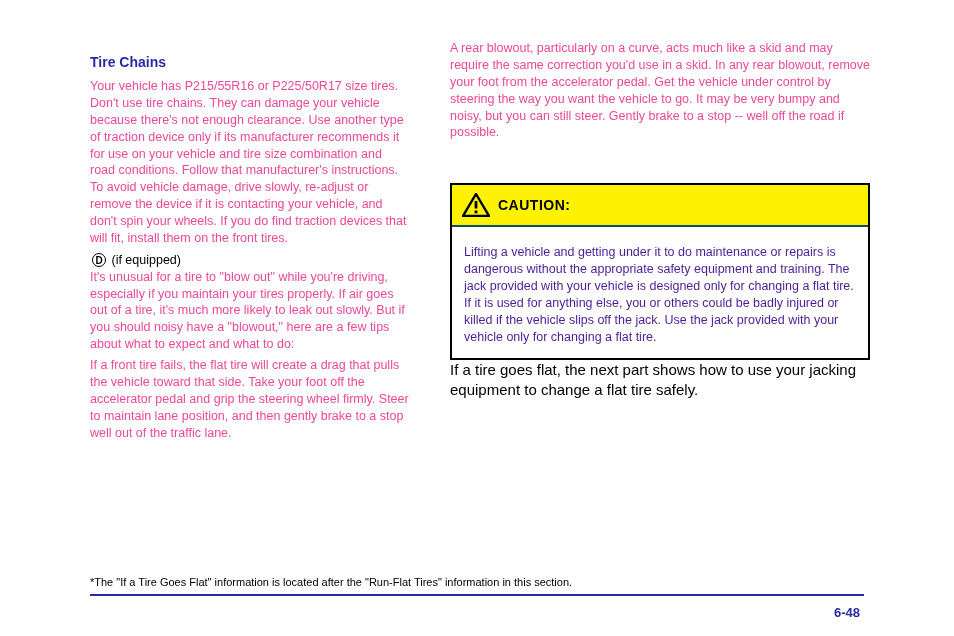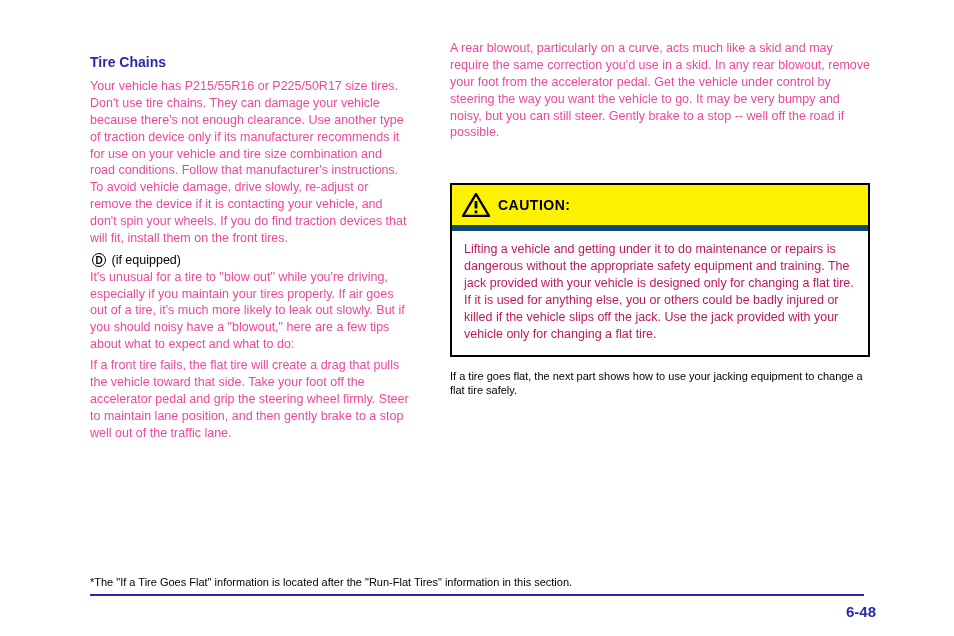--- a/index.html
+++ b/index.html
@@ -71,21 +71,21 @@
     .caution-box {
       border: 2px solid #000;
       margin-top: 42px;
       width: 420px;
     }
     .caution-header {
       background: #fff200;
       display: flex;
       align-items: center;
       padding: 8px 10px;
-      border-bottom: 6px solid #0c4a6e;
+      border-bottom: 2px solid #0c4a6e;
       gap: 8px;
     }
     .warning-triangle-wrap {
       position: relative;
       width: 28px;
       height: 24px;
       flex-shrink: 0;
     }
     .warning-triangle-svg {
       width: 28px;
@@ -93,47 +93,46 @@
       display: block;
     }
     .caution-header-text {
       font-family: "Arial Black", Arial, sans-serif;
       font-weight: 900;
       font-size: 14px;
       color: #000;
       letter-spacing: 0.5px;
     }
     .caution-body {
-      padding: 10px 12px 12px 12px;
+      padding: 17px 12px 12px 12px;
       font-size: 12.5px;
       line-height: 1.35;
-      color: #be185d;
+      color: #4c1d95;
     }
     .caution-body p {
       margin: 0;
     }
     .right-below {
       width: 420px;
-      margin-top: 12px;
-      font-size: 11px;
+      font-size: 15px;
       line-height: 1.35;
     }
     .bottom-rule {
       position: absolute;
       left: 90px;
       right: 90px;
       bottom: 40px;
       height: 2px;
       background: #2929a3;
     }
     .page-number {
       position: absolute;
-      right: 78px;
+      right: 94px;
       bottom: 16px;
-      font-size: 15px;
+      font-size: 13px;
       font-family: "Arial Black", Arial, sans-serif;
       font-weight: 900;
       color: #2929a3;
     }
     .footnote {
       position: absolute;
       left: 90px;
       bottom: 48px;
       font-size: 11px;
       color: #000;

